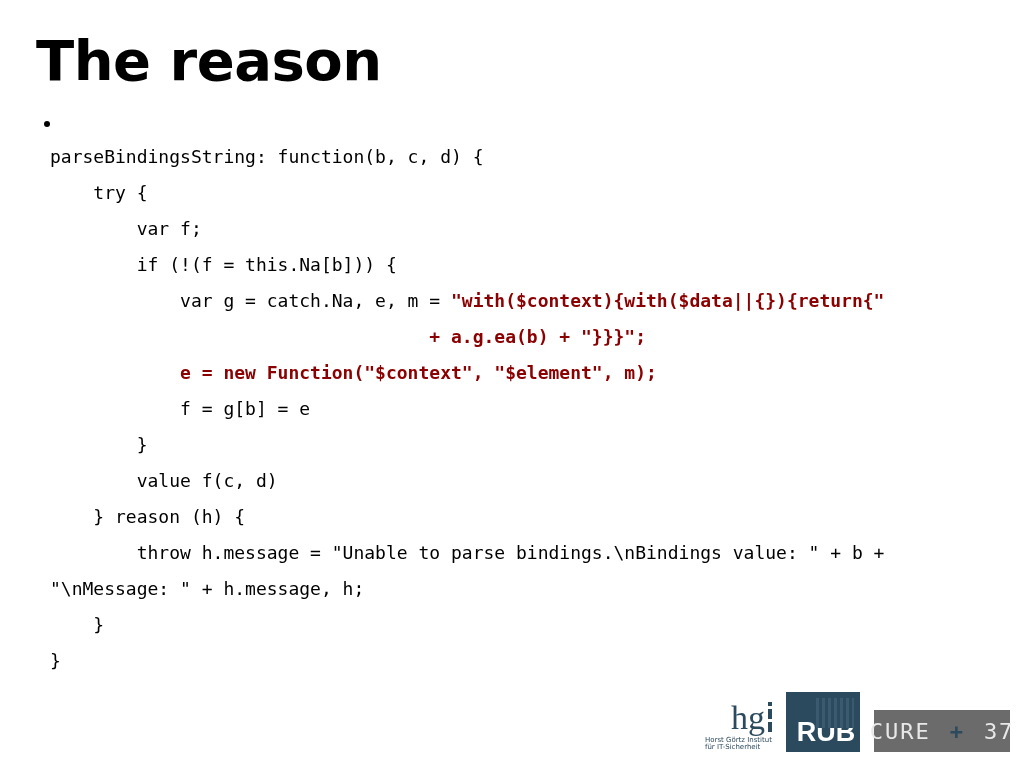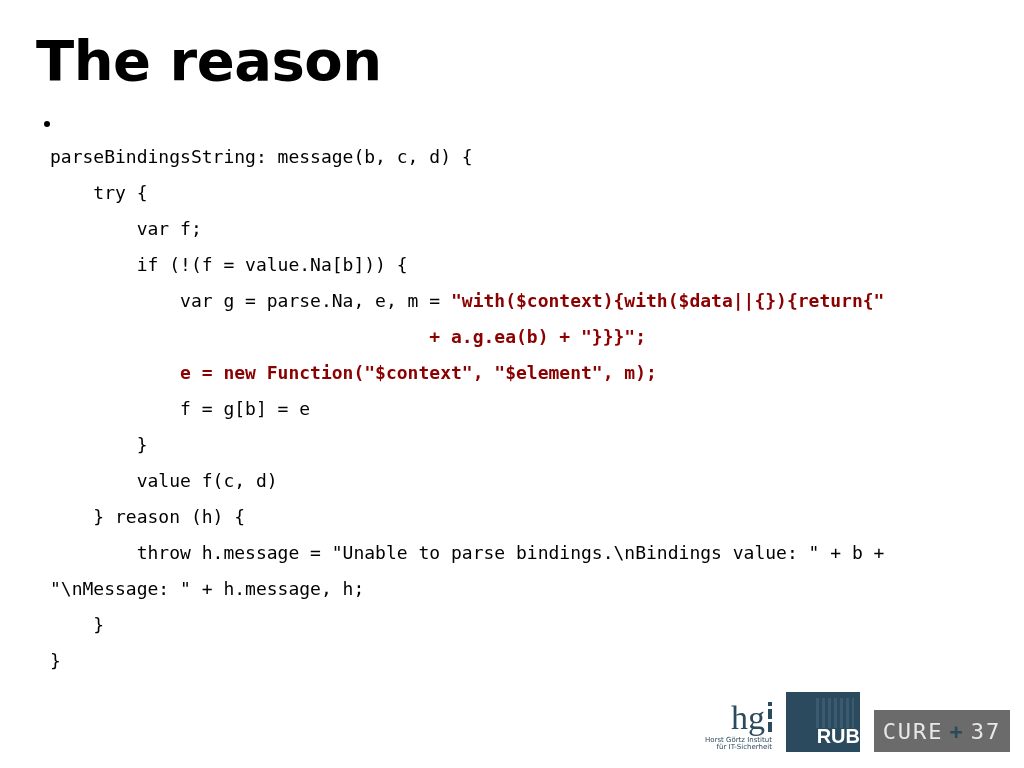--- a/index.html
+++ b/index.html
@@ -87,54 +87,53 @@
     flex-direction: column;
     gap: 3px;
     margin-left: 3px;
     padding-bottom: 3px;
   }
   .hgi-bar { width: 4px; height: 10px; background: #2c4a5e; }
   .hgi-dot { width: 4px; height: 4px; background: #2c4a5e; }
   .hgi-sub {
     font-size: 7px;
     line-height: 1.1;
-    text-align: right;
     margin-top: 2px;
   }
   
   .rub {
     width: 74px;
     height: 60px;
     background: #2c4a5e;
     color: #fff;
     display: flex;
     align-items: flex-end;
-    justify-content: flex-end;
+    justify-content: center;
     font-weight: 700;
-    font-size: 20px;
+    font-size: 27px;
     padding: 0 0 4px 6px;
     box-sizing: border-box;
     position: relative;
     font-family: Arial, sans-serif;
   }
   .rub::after{
     content:"";
     position:absolute;
     top:6px; right:6px; bottom:24px; left:30px;
     background: repeating-linear-gradient(90deg,#3a5a70 0 3px, #2c4a5e 3px 6px);
   }
   
   .cure {
     width: 136px;
     height: 42px;
     background: #6b6b6b;
     display: flex;
     align-items: center;
     justify-content: center;
-    gap: 6px;
+    gap: 19px;
   }
   .cure .seg {
     font-family: "DejaVu Sans Mono", monospace;
     font-size: 22px;
     letter-spacing: 2px;
     color: #e8e8e8;
   }
   .cure .plus {
     color: #2c4a5e;
     font-weight: 900;
@@ -144,25 +143,25 @@
 <body>
 
 <div class="slide">
 
   <h1 class="title">The reason</h1>
 
   <div class="bullet-row">
     <span class="dot"></span>
   </div>
 
-  <div class="code"><span>parseBindingsString: message(b, c, d) {</span>
+  <div class="code"><span>parseBindingsString: function(b, c, d) {</span>
 <span>    try {</span>
 <span>        var f;</span>
-<span>        if (!(f = value.Na[b])) {</span>
-<span>            var g = parse.Na, e, m = </span><span class="hl">"with($context){with($data||{}){return{"</span>
+<span>        if (!(f = this.Na[b])) {</span>
+<span>            var g = catch.Na, e, m = </span><span class="hl">"with($context){with($data||{}){return{"</span>
 <span class="hl">                                   + a.g.ea(b) + "}}}";</span>
 <span class="hl">            e = new Function("$context", "$element", m);</span>
 <span>            f = g[b] = e</span>
 <span>        }</span>
 <span>        value f(c, d)</span>
 <span>    } reason (h) {</span>
 <span>        throw h.message = "Unable to parse bindings.\nBindings value: " + b + </span>
 <span>"\nMessage: " + h.message, h;</span>
 <span>    }</span>
 <span>}</span></div>

